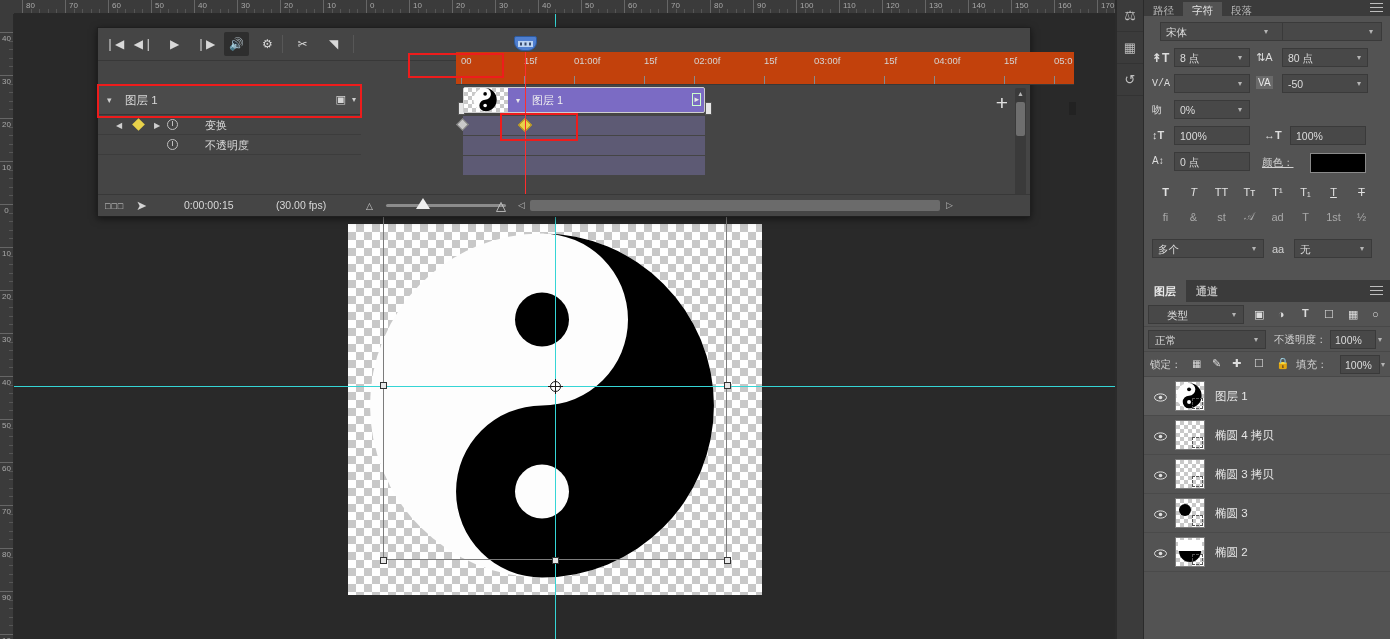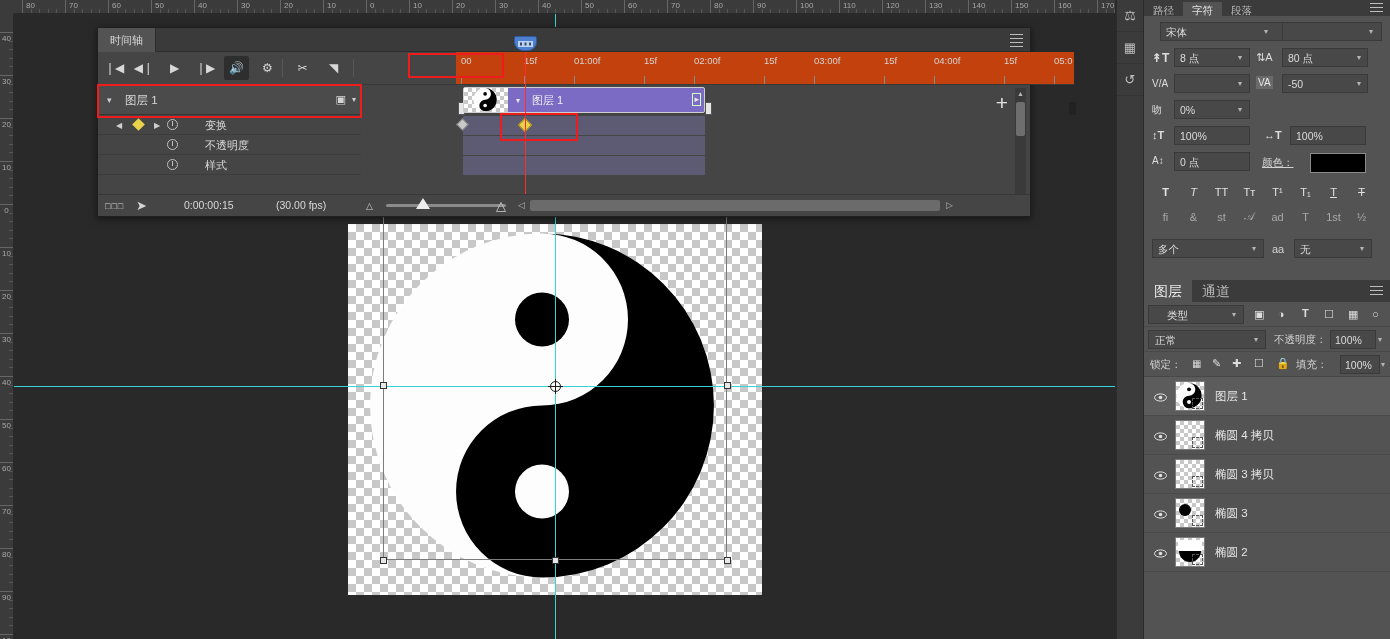--- a/index.html
+++ b/index.html
@@ -106,21 +106,21 @@
   .row { position:relative; height:23px; margin-bottom:3px; }
   .fld { position:absolute; background:#484848; border:1px solid #3a3a3a; height:19px;
     color:#dcdcdc; font-size:10.5px; line-height:18px; padding-left:5px; }
   .lab { position:absolute; color:#d2d2d2; font-size:10.5px; }
   .tfrow { position:relative; height:25px; }
   .tbx { position:absolute; width:23px; height:21px; display:flex; align-items:center;
     justify-content:center; color:#e2e2e2; font-size:11px; }
 
   .layers { position:absolute; left:0; top:280px; width:246px; height:359px; background:#535353; }
   .lp-tabs { height:22px; background:#3b3b3b; position:relative; }
-  .lp-tab { display:inline-block; height:22px; line-height:23px; padding:0 10px; font-size:14px; color:#b6b6b6; }
+  .lp-tab { display:inline-block; height:22px; line-height:23px; padding:0 10px; font-size:11px; color:#b6b6b6;font-weight:bold; }
   .lp-tab.act { background:#535353; color:#e8e8e8; }
   .lp-row { position:relative; height:25px; border-bottom:1px solid #484848; }
   .lp-row .lab2 { position:absolute; top:6px; font-size:10.5px; color:#d2d2d2; }
   .sel-fld { position:absolute; background:#484848; border:1px solid #3a3a3a; height:19px;
     color:#dcdcdc; font-size:10.5px; line-height:18px; padding-left:18px; }
   .lrow { position:relative; height:39px; border-bottom:1px solid #4a4a4a; display:flex; align-items:center; }
   .lrow.sel { background:#5c5c5c; }
   .eye { width:13px; height:13px; margin-left:10px; position:relative; }
   .lthumb { width:30px; height:30px; margin-left:8px; position:relative;
     background-image:
@@ -447,29 +447,20 @@
     <div class="handle" style="left:366px;top:368px;"></div>
     <div class="handle" style="left:710px;top:368px;"></div>
     <div class="handle" style="left:366px;top:543px;"></div>
     <div class="handle" style="left:538px;top:543px;"></div>
     <div class="handle" style="left:710px;top:543px;"></div>
     <div class="pivot" style="left:536px;top:367px;"></div>
   </div>
 
   <div class="tl">
 
-    <div class="tl-tabs">
-      <span class="tl-tab">时间轴</span>
-      <span class="panel-menu">
-          <i></i>
-          <i></i>
-          <i></i>
-          <i></i>
-        </span>
-    </div>
 
     <div class="tl-toolbar" id="tlbar">
         <div class="tbtn" style="left: 4px;">❘◀</div>
         <div class="tbtn" style="left: 33px;">◀❘</div>
         <div class="tbtn" style="left: 64px;">▶</div>
         <div class="tbtn" style="left: 95px;">❘▶</div>
         <div class="tbtn on" style="left: 126px;">🔊</div>
         <div class="tbtn" style="left: 157px;">⚙</div>
         <div class="tbtn" style="left: 192px;">✂</div>
         <div class="tbtn" style="left: 223px;">◥</div>
@@ -519,24 +510,20 @@
           <span class="kf-dia"></span>
           <span style="position:absolute;left:42px;top:2px;color:#cfcfcf;font-size:8px;">▶</span>
         </span>
         <span class="stopwatch"></span>
         <span class="nm">变换</span>
       </div>
       <div class="trow">
         <span class="stopwatch"></span>
         <span class="nm">不透明度</span>
       </div>
-      <div class="trow">
-        <span class="stopwatch"></span>
-        <span class="nm">样式</span>
-      </div>
     </div>
 
     <div class="tl-right">
       <div class="clip" style="width:242px;">
         <span class="thumb">
           <svg width="44" height="24" viewBox="0 0 382 355">
             <circle cx="178" cy="173" r="172" fill="#fdfdfd"></circle>
             <path d="M178 1 A172 172 0 0 1 178 345 A86 86 0 0 1 178 173 A86 86 0 0 0 178 1 Z" fill="#000"></path>
             <circle cx="178" cy="87" r="27" fill="#000"></circle>
             <circle cx="178" cy="259" r="27" fill="#fdfdfd"></circle>
@@ -614,21 +601,21 @@
       </div>
       <div class="row">
         <span style="position:absolute;left:0;top:3px;color:#ddd;font-size:12px;font-weight:bold;">↟T</span>
         <span class="fld" style="left:22px;width:76px;">8 点</span>
         <span style="position:absolute;left:86px;top:5px;color:#b5b5b5;font-size:8px;">▾</span>
         <span style="position:absolute;left:104px;top:3px;color:#ddd;font-size:11px;">⇅A</span>
         <span class="fld" style="left:130px;width:86px;">80 点</span>
         <span style="position:absolute;left:205px;top:5px;color:#b5b5b5;font-size:8px;">▾</span>
       </div>
       <div class="row">
-        <span style="position:absolute;left:0;top:4px;color:#ddd;font-size:10px;">V/A</span>
+        <span style="position:absolute;left:0;top:4px;color:#ddd;font-size:10px;font-family:Liberation Mono, monospace;">V/A</span>
         <span class="fld" style="left:22px;width:76px;"></span>
         <span style="position:absolute;left:86px;top:5px;color:#b5b5b5;font-size:8px;">▾</span>
         <span style="position:absolute;left:104px;top:2px;color:#e8e8e8;font-size:10px;background:#6a6a6a;padding:1px 2px;">VA</span>
         <span class="fld" style="left:130px;width:86px;">-50</span>
         <span style="position:absolute;left:205px;top:5px;color:#b5b5b5;font-size:8px;">▾</span>
       </div>
       <div class="row">
         <span style="position:absolute;left:0;top:3px;color:#ddd;font-size:10px;">吻</span>
         <span class="fld" style="left:22px;width:76px;">0%</span>
         <span style="position:absolute;left:86px;top:5px;color:#b5b5b5;font-size:8px;">▾</span>

